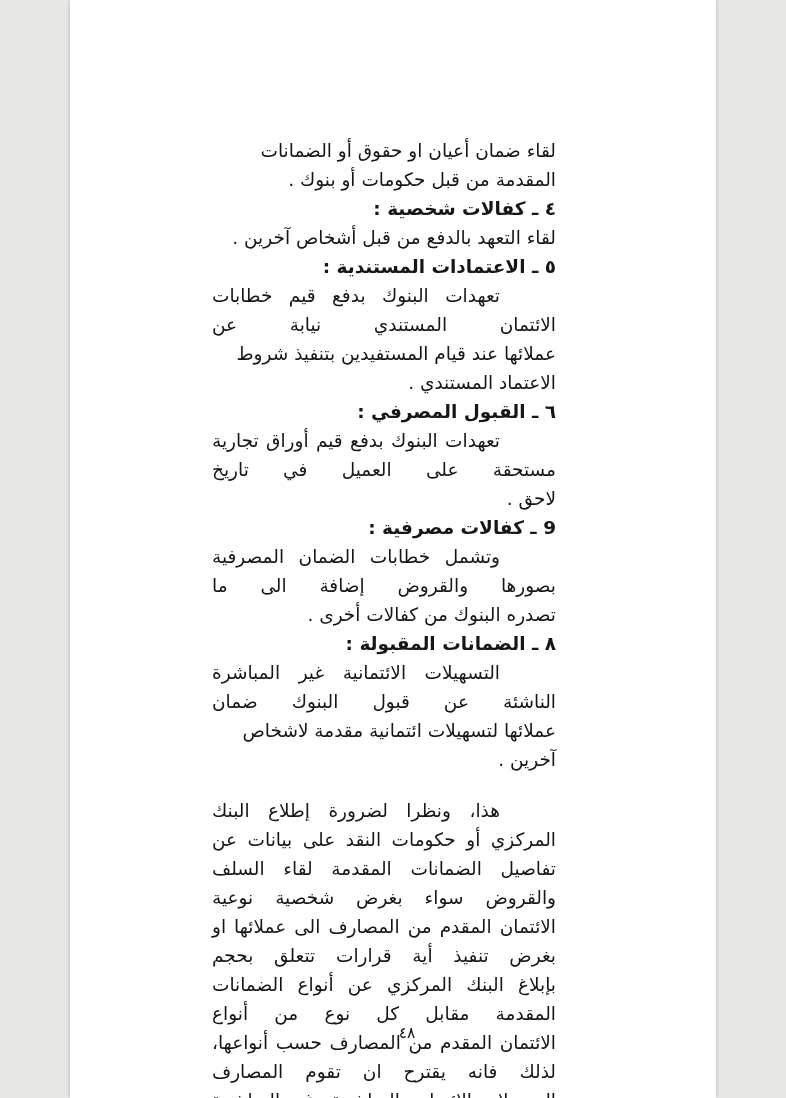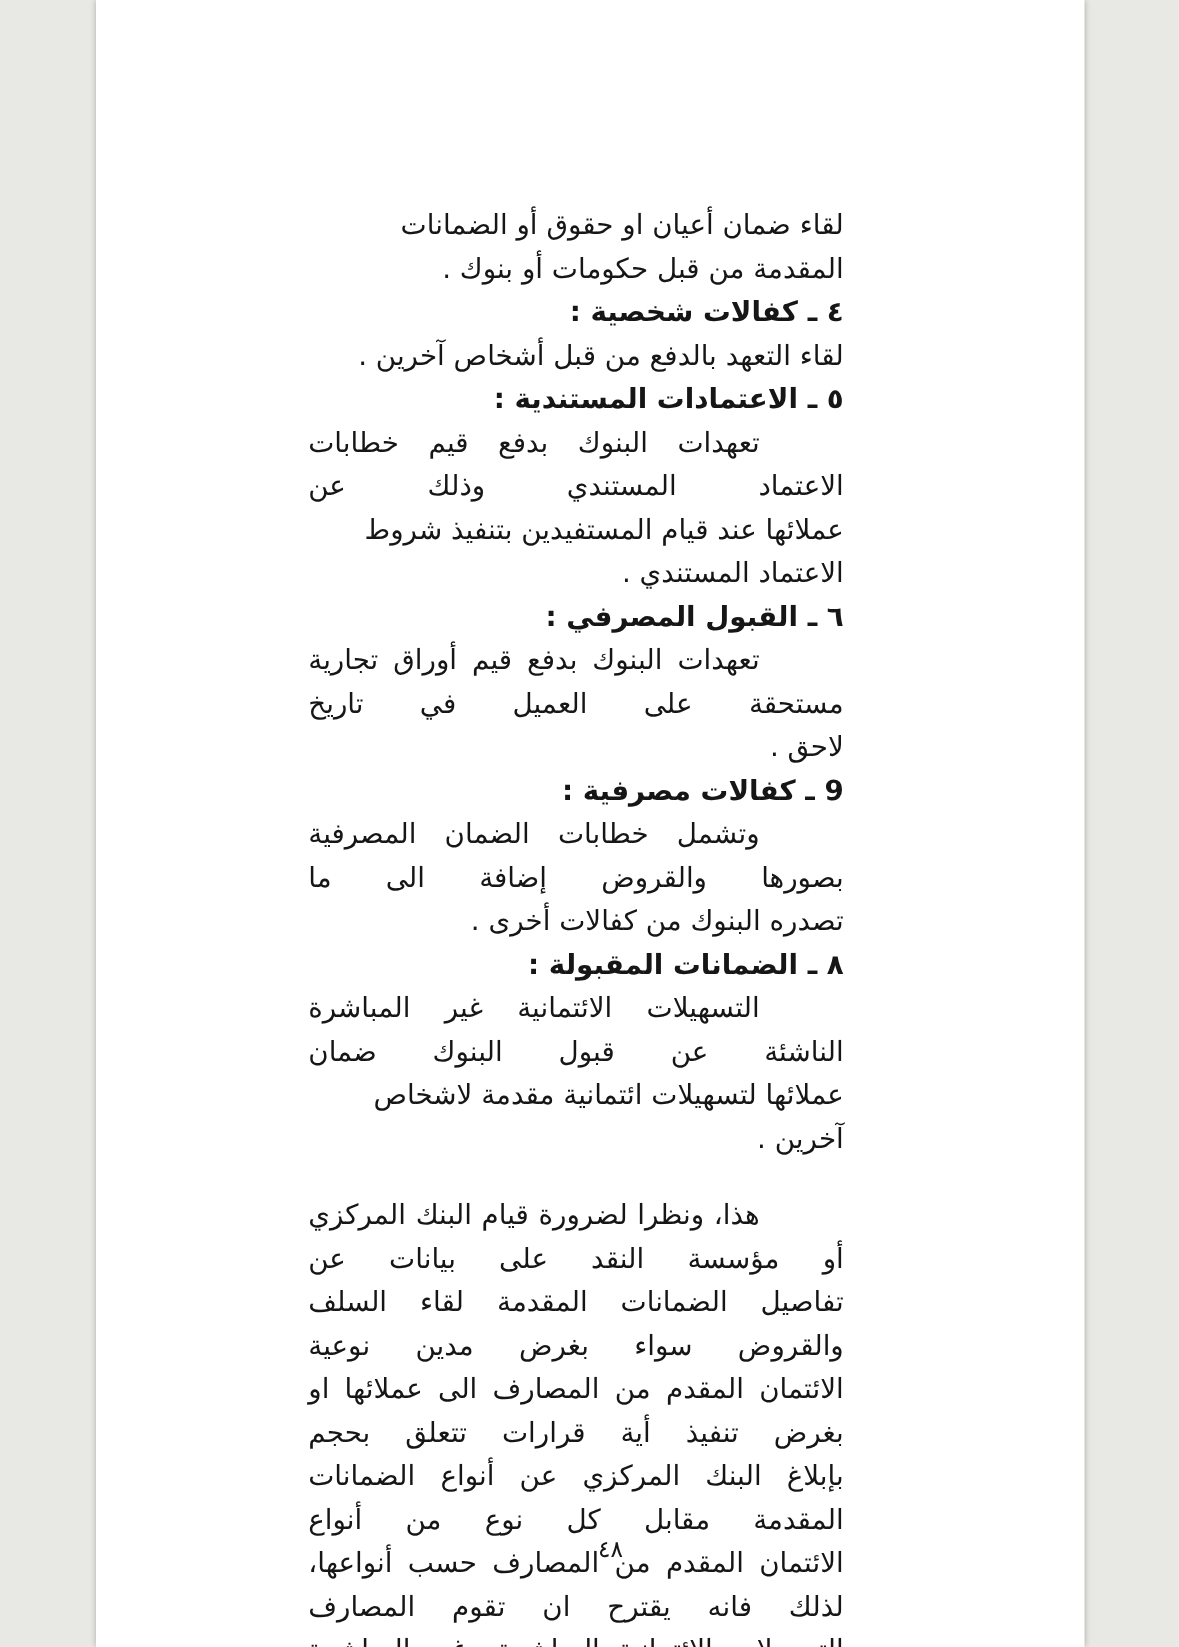--- a/index.html
+++ b/index.html
@@ -6,21 +6,20 @@
   .page {
     position: relative;
     width: 646px;
     height: 1098px;
     margin: 0 auto;
     background: var(--paper, #ffffff);
     overflow: hidden;
     box-shadow: 0 0 4px rgba(0,0,0,.25);
     font-family: "DejaVu Sans", sans-serif;
     color: var(--ink, #161616);
-    padding-left: 13px;
   }
   .text-block {
     position: absolute;
     top: 136px;
     right: 160px;
     left: 142px;
     direction: rtl;
     unicode-bidi: embed;
     font-size: 18.5px;
     line-height: 29px;
@@ -49,32 +48,32 @@
 </style>
 </head>
 <body>
 
 <div class="page">
   <div class="text-block" dir="rtl">
       <div class="doc-line s-cont">لقاء ضمان أعيان او حقوق أو الضمانات المقدمة من قبل حكومات أو بنوك .</div>
       <div class="doc-line s-heading">٤ ـ كفالات شخصية :</div>
       <div class="doc-line s-cont">لقاء التعهد بالدفع من قبل أشخاص آخرين .</div>
       <div class="doc-line s-heading">٥ ـ الاعتمادات المستندية :</div>
-      <div class="doc-line s-first">تعهدات البنوك بدفع قيم خطابات الاعتماد المستندي وذلك عن</div>
+      <div class="doc-line s-first">تعهدات البنوك بدفع قيم خطابات الائتمان المستندي نيابة عن</div>
       <div class="doc-line s-cont">عملائها عند قيام المستفيدين بتنفيذ شروط الاعتماد المستندي .</div>
       <div class="doc-line s-heading">٦ ـ القبول المصرفي :</div>
       <div class="doc-line s-first">تعهدات البنوك بدفع قيم أوراق تجارية مستحقة على العميل في تاريخ</div>
       <div class="doc-line s-cont">لاحق .</div>
       <div class="doc-line s-heading">9 ـ كفالات مصرفية :</div>
       <div class="doc-line s-first">وتشمل خطابات الضمان المصرفية بصورها والقروض إضافة الى ما</div>
       <div class="doc-line s-cont">تصدره البنوك من كفالات أخرى .</div>
       <div class="doc-line s-heading">٨ ـ الضمانات المقبولة :</div>
       <div class="doc-line s-first">التسهيلات الائتمانية غير المباشرة الناشئة عن قبول البنوك ضمان</div>
       <div class="doc-line s-cont">عملائها لتسهيلات ائتمانية مقدمة لاشخاص آخرين .</div>
-      <div class="doc-line s-first gap-large">هذا، ونظرا لضرورة قيام البنك المركزي أو مؤسسة النقد على بيانات عن</div>
-      <div class="doc-line s-full">تفاصيل الضمانات المقدمة لقاء السلف والقروض سواء بغرض مدين نوعية</div>
+      <div class="doc-line s-first gap-large">هذا، ونظرا لضرورة إطلاع البنك المركزي أو حكومات النقد على بيانات عن</div>
+      <div class="doc-line s-full">تفاصيل الضمانات المقدمة لقاء السلف والقروض سواء بغرض شخصية نوعية</div>
       <div class="doc-line s-full">الائتمان المقدم من المصارف الى عملائها او بغرض تنفيذ أية قرارات تتعلق بحجم</div>
       <div class="doc-line s-full">بإبلاغ البنك المركزي عن أنواع الضمانات المقدمة مقابل كل نوع من أنواع</div>
       <div class="doc-line s-full">الائتمان المقدم من المصارف حسب أنواعها، لذلك فانه يقترح ان تقوم المصارف</div>
       <div class="doc-line s-full">التسهيلات الائتمانية المباشرة وغير المباشرة مع بيان قيمة الضمان . وذلك على</div>
     </div>
   <div class="page-number">٤٨</div>
 </div>
 
 </body></html>

